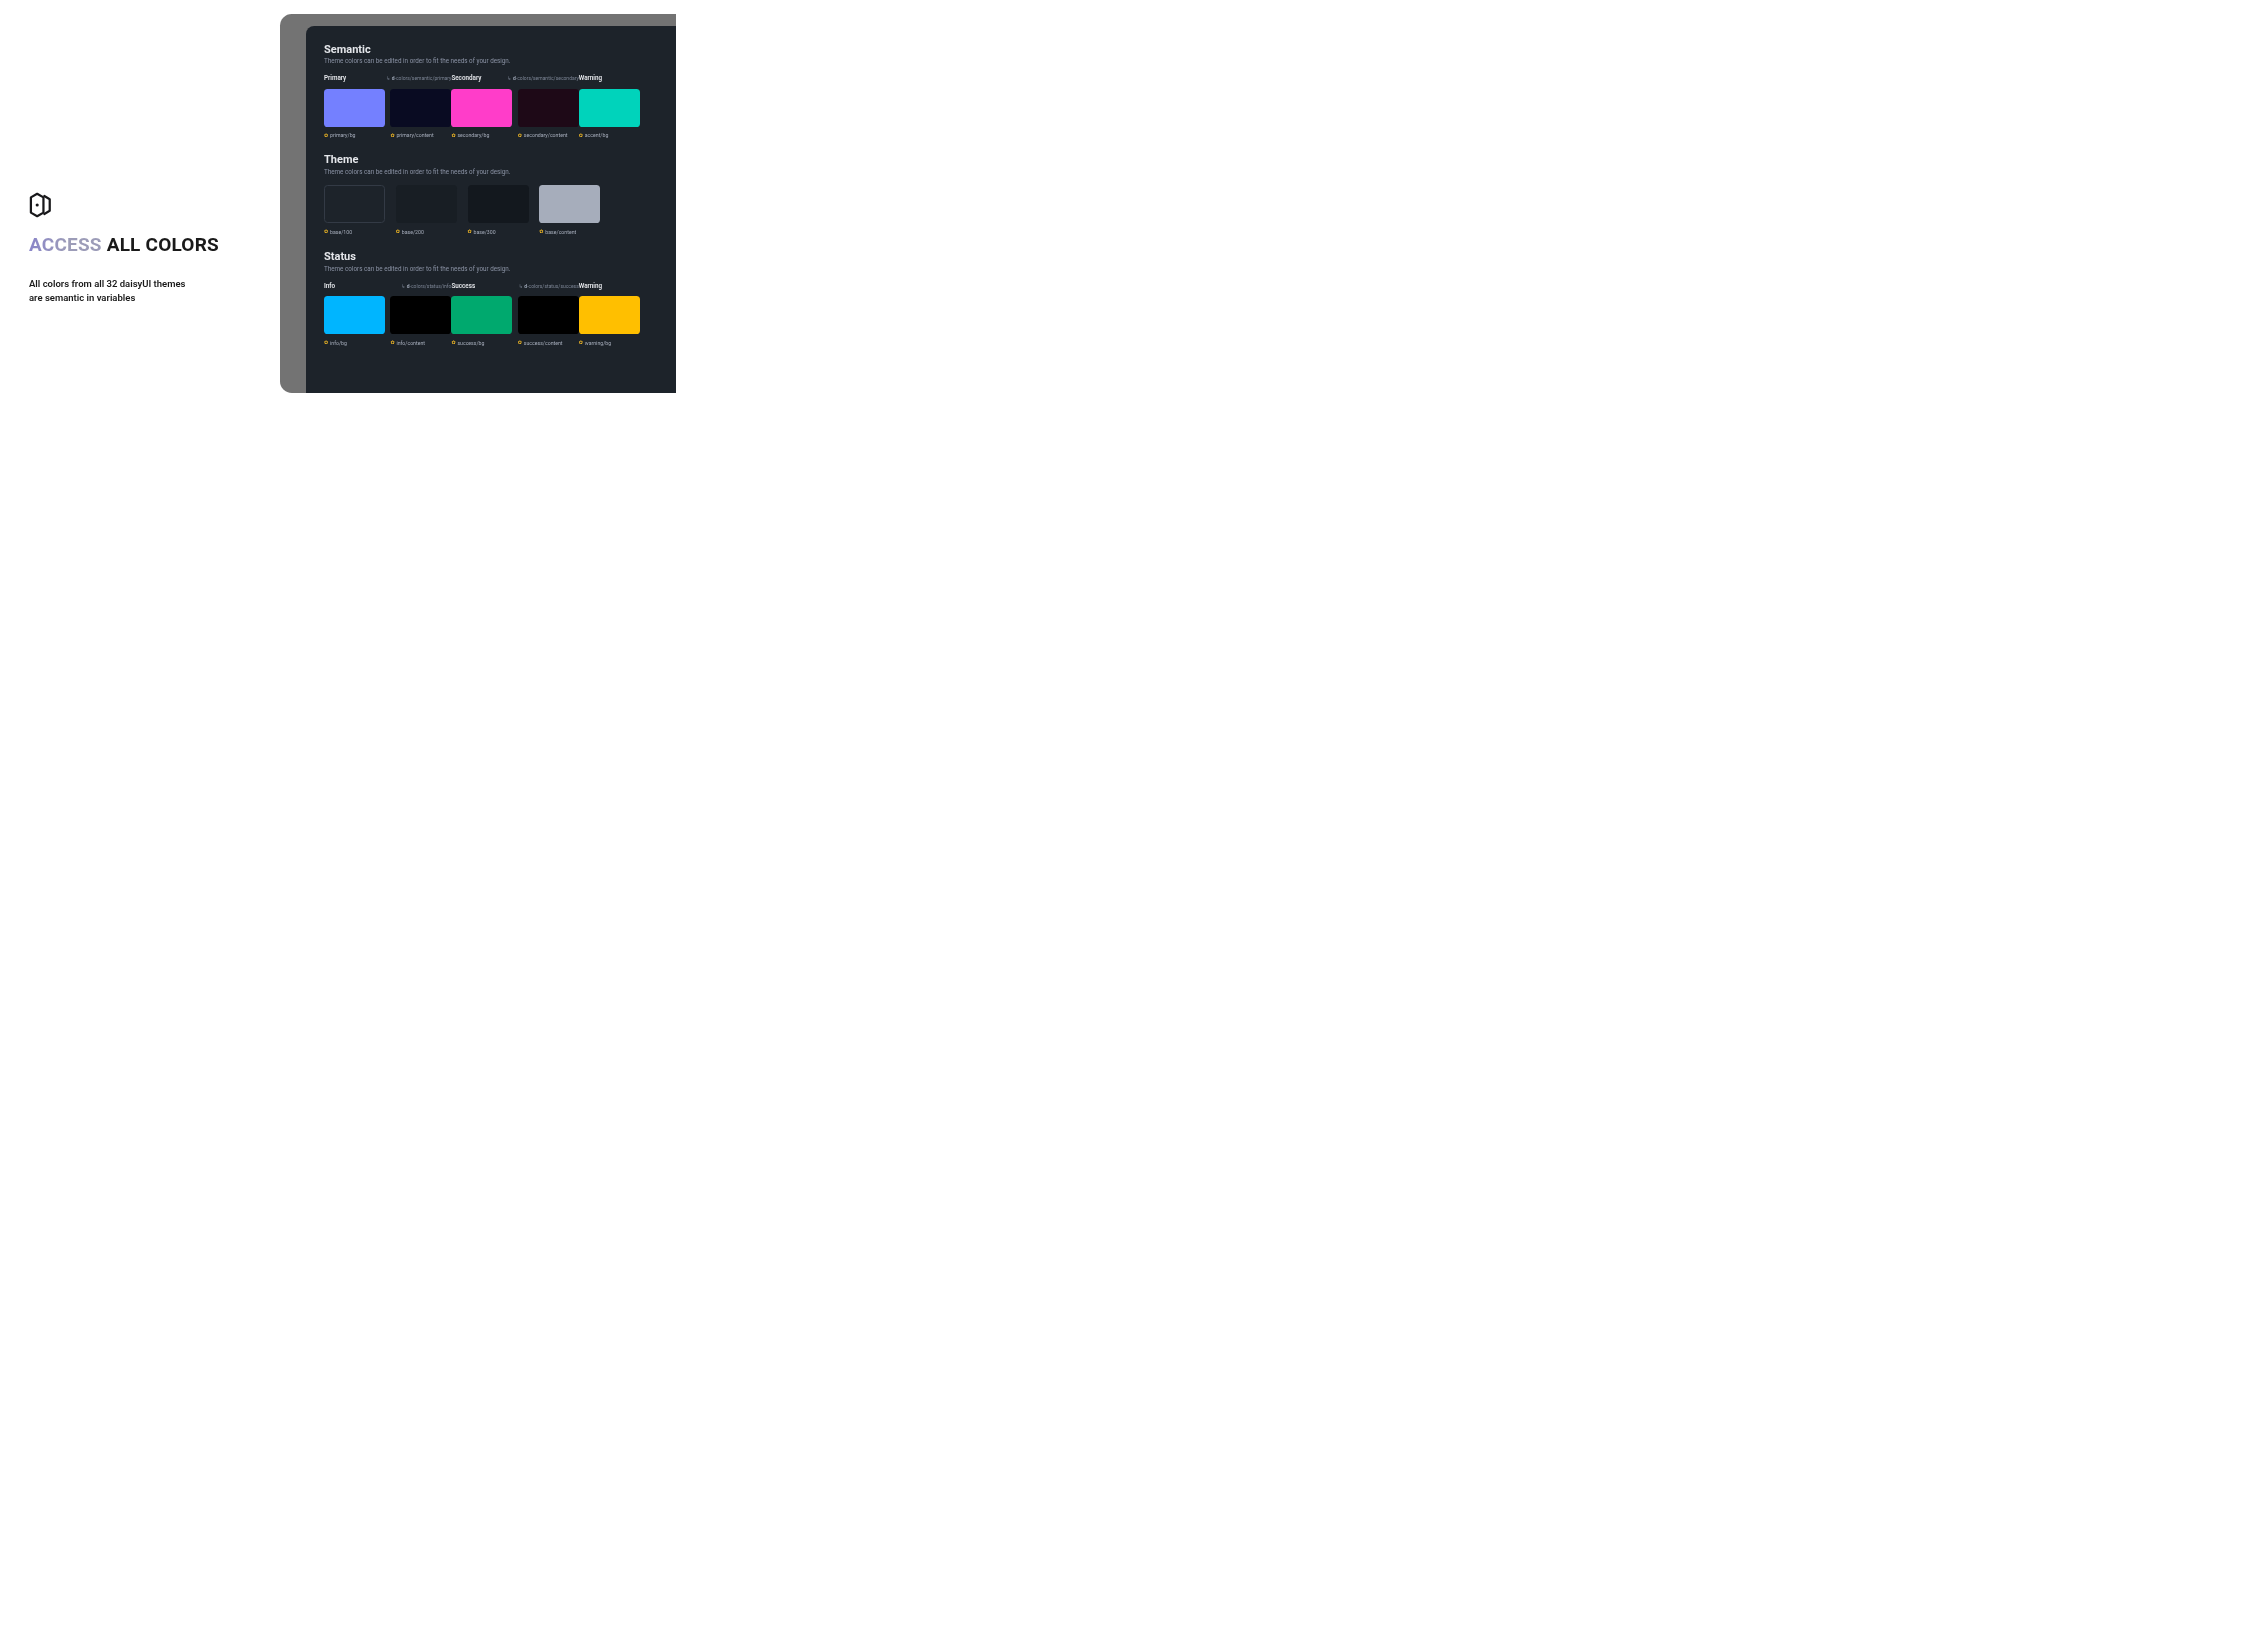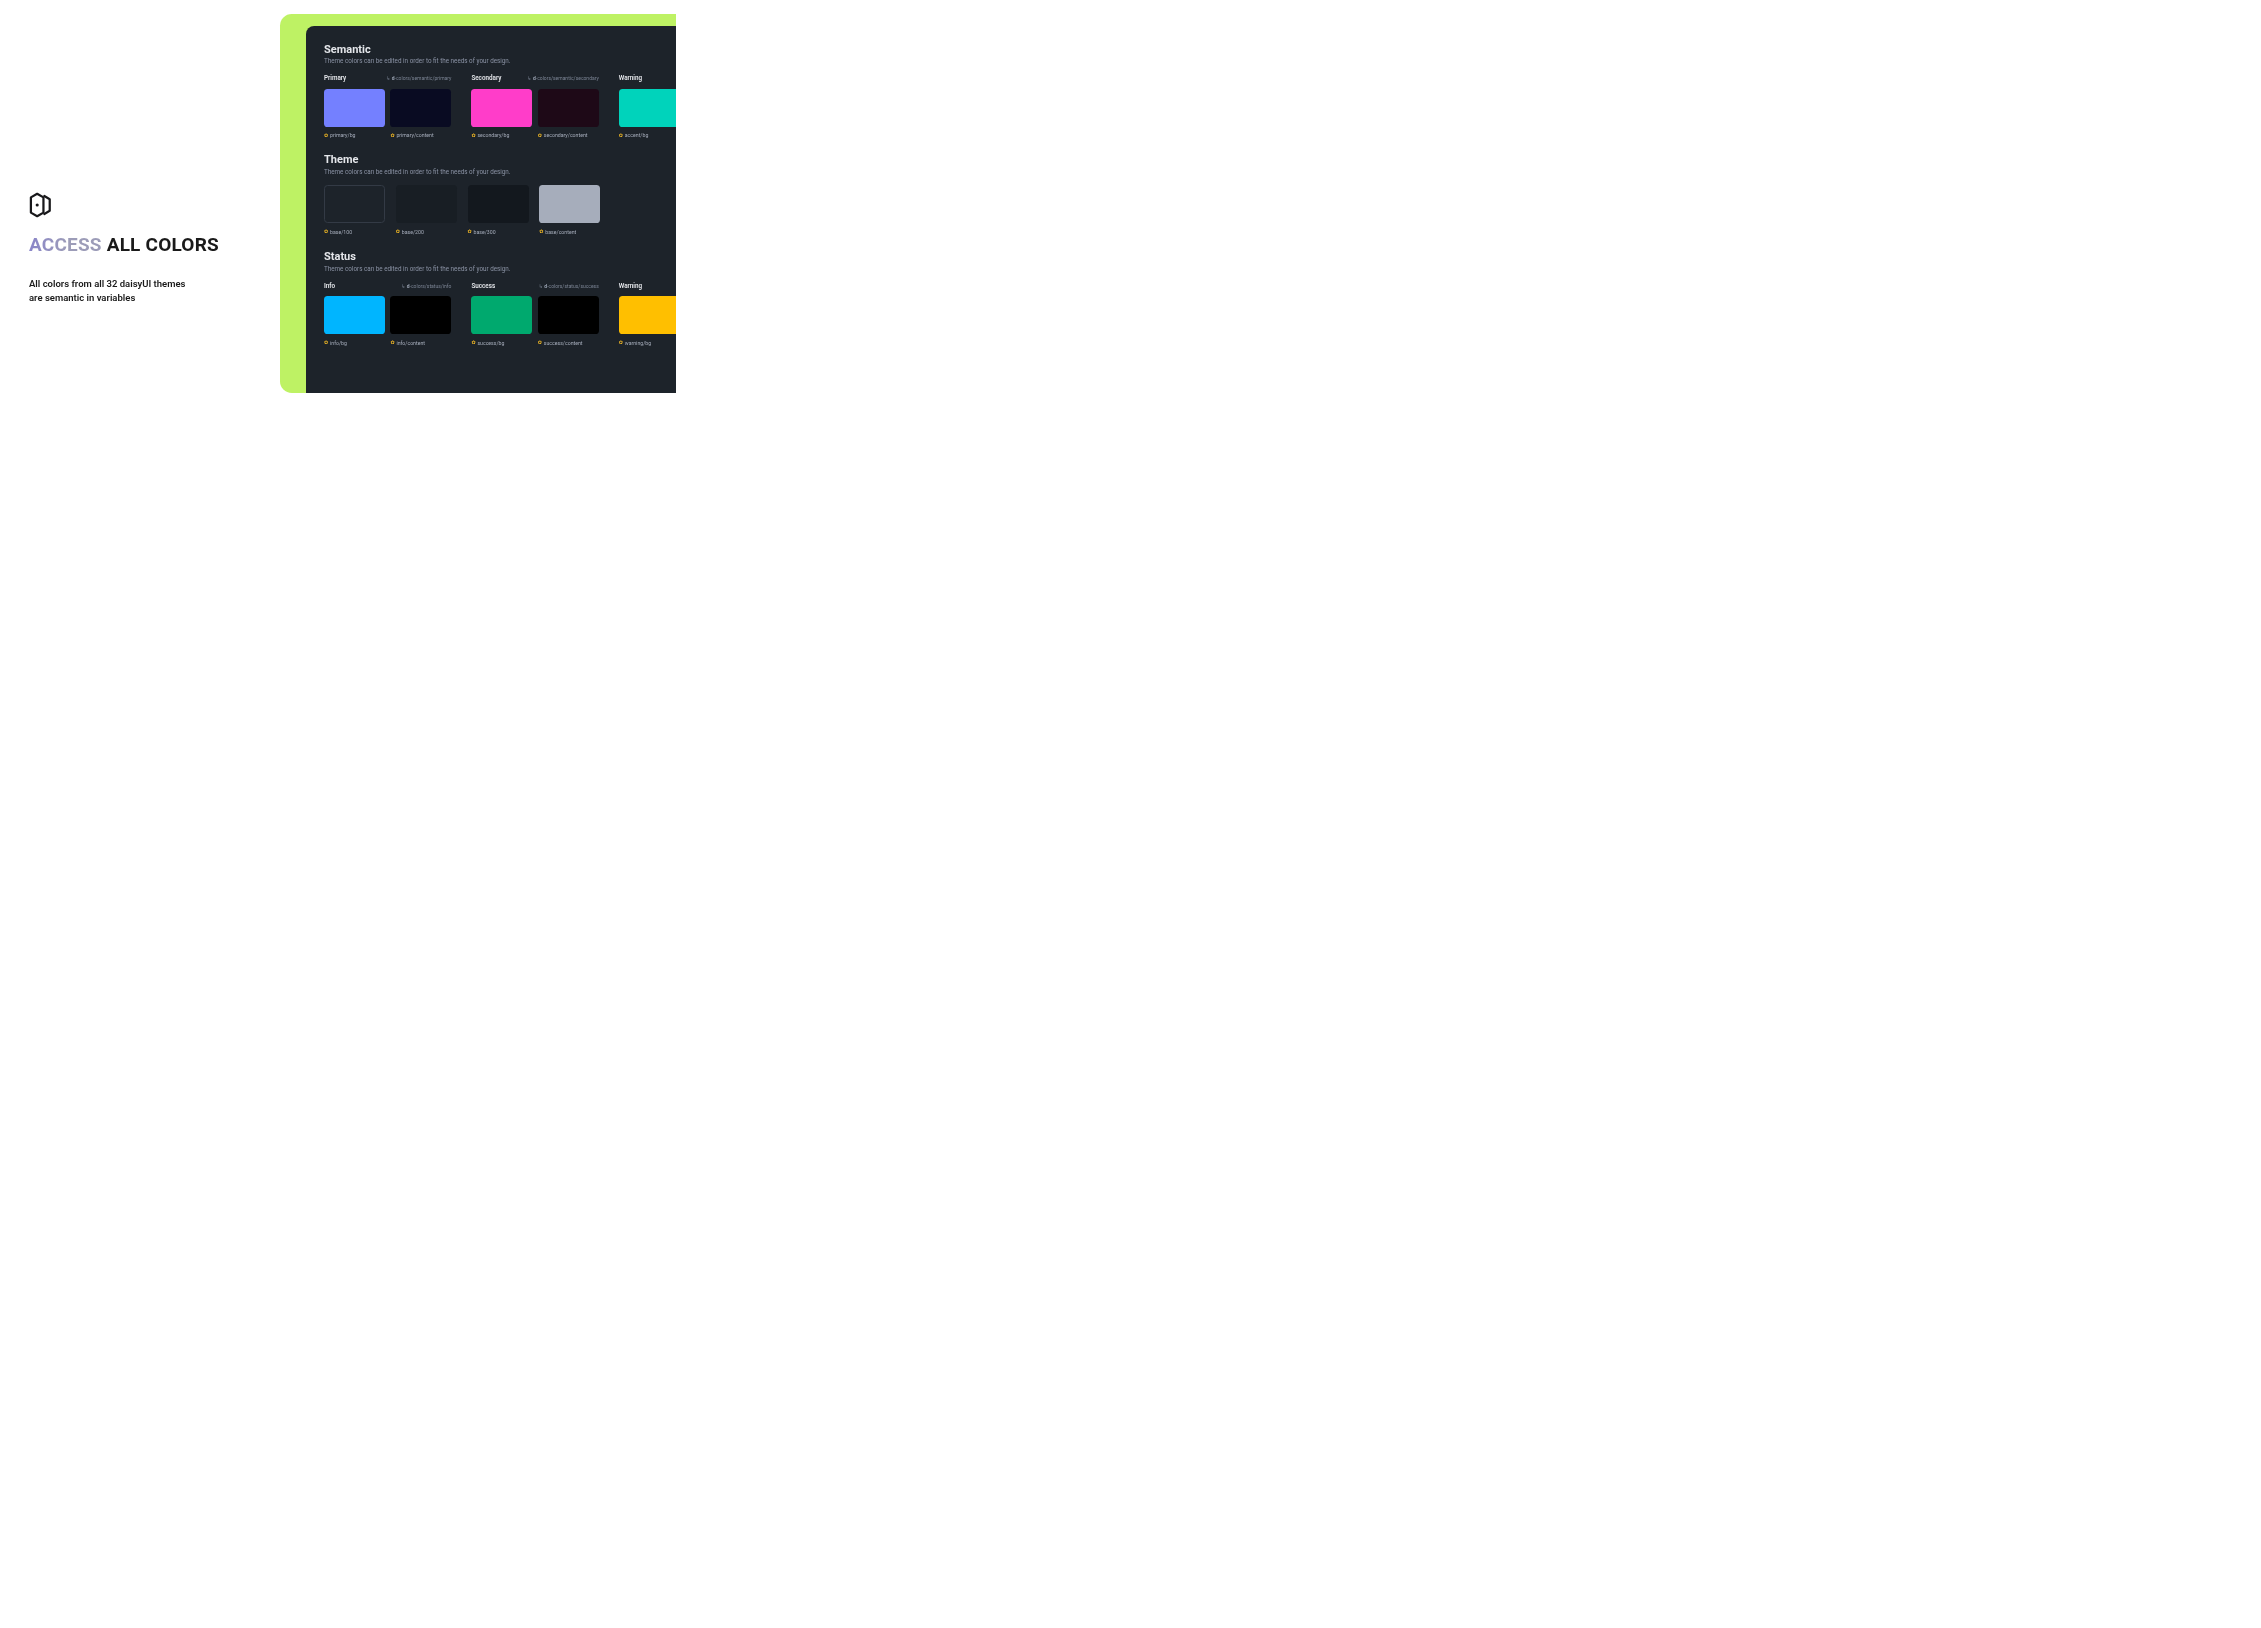--- a/index.html
+++ b/index.html
@@ -40,21 +40,21 @@
     color: #1a1a1a;
     line-height: 1.4;
   }
 
   .outer-frame {
     position: absolute;
     left: 280px;
     top: 13.6px;
     width: 407px;
     height: 379px;
-    background: #bef264;
+    background: #737373;
     border-radius: 11.8px;
     overflow: hidden;
   }
   .inner-panel {
     position: absolute;
     left: 26px;
     top: 12.7px;
     right: -27px;
     bottom: -27px;
     background: #1d232a;
@@ -70,21 +70,20 @@
     margin-bottom: 1.8px;
   }
   .section-desc {
     font-size: 6.3px;
     color: #8b93a5;
     margin-bottom: 9px;
   }
 
   .color-groups {
     display: flex;
-    gap: 20px;
     margin-bottom: 15.4px;
   }
   .color-group {
     flex-shrink: 0;
   }
   .group-header {
     display: flex;
     align-items: baseline;
     justify-content: space-between;
     margin-bottom: 6.3px;

